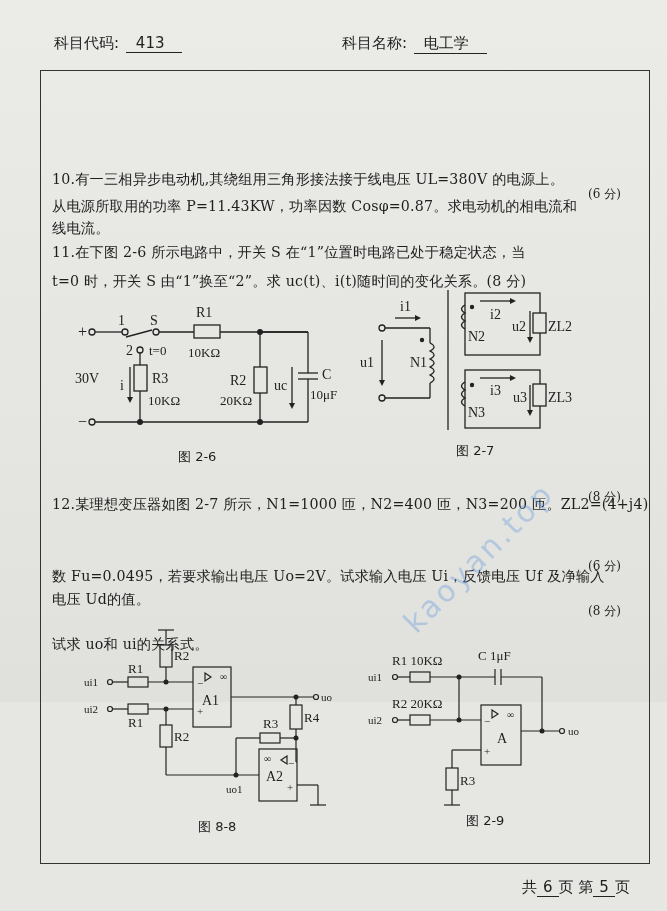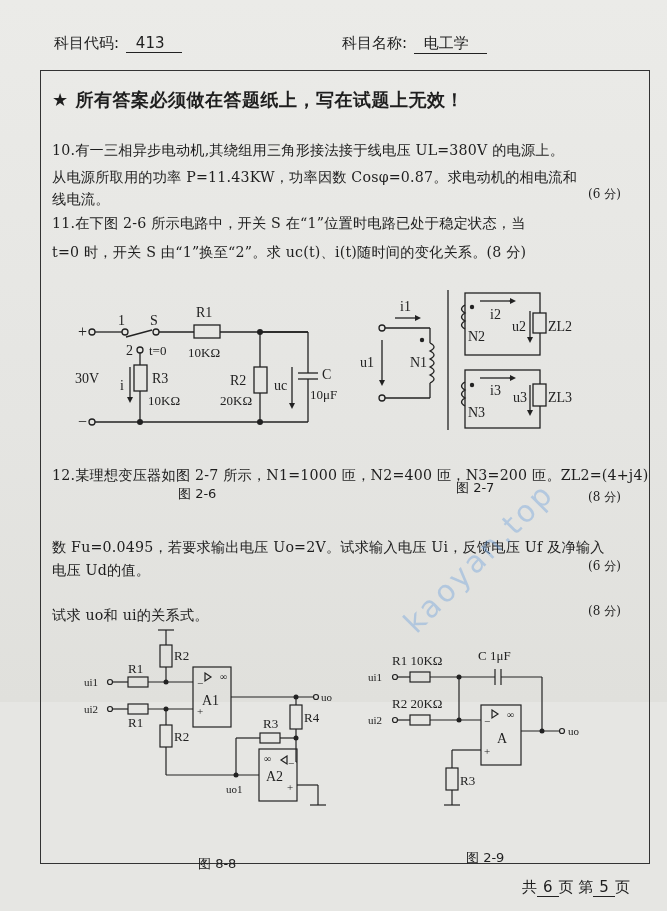--- a/index.html
+++ b/index.html
@@ -13,23 +13,23 @@
   .page { position:absolute; left:0; top:0; width:667px; height:702px;
     background:linear-gradient(180deg,#ebebe8 0%,#e5e5e2 60%,#e0e0dc 100%); }
   .hdr { position:absolute; top:34px; font-size:15px; font-family:"DejaVu Sans","Liberation Sans",sans-serif; }
   .hdr .val { display:inline-block; border-bottom:1px solid #222; padding:0 18px 0 10px; margin-left:2px; }
   .hdr-code { left:54px; }
   .hdr-name { left:342px; }
   .box { position:absolute; left:40px; top:70px; width:608px; height:792px;
     border:1.2px solid #333; }
   .notice { position:absolute; left:52px; top:88px; font-size:18px; font-weight:bold;
     font-family:"DejaVu Sans","Liberation Sans",sans-serif; letter-spacing:0.5px; }
-  .line { position:absolute; left:52px; font-size:14.2px; white-space:nowrap; letter-spacing:0.2px; }
+  .line { position:absolute; left:52px; font-size:14.2px; white-space:nowrap; letter-spacing:0.2px;margin-top:29px; }
   .score { position:absolute; font-size:12px; white-space:nowrap; }
-  .fig-cap { position:absolute; font-size:13px; font-family:"DejaVu Sans","Liberation Sans",sans-serif;margin-top:37px; }
+  .fig-cap { position:absolute; font-size:13px; font-family:"DejaVu Sans","Liberation Sans",sans-serif; }
   svg.fig { position:absolute; overflow:visible; }
   svg text { font-family:"Liberation Serif","DejaVu Serif",serif; fill:#222; }
   .footer { position:absolute; left:522px; top:878px; font-size:15px;
     font-family:"DejaVu Sans","Liberation Sans",sans-serif; }
   .footer .u { display:inline-block; border-bottom:1px solid #222; padding:0 6px; }
   .watermark { position:absolute; left:380px; top:540px; font-size:30px; color:rgba(90,150,220,0.35);
     transform:rotate(-45deg); font-family:"DejaVu Sans",sans-serif; letter-spacing:3px; }
 </style>
 </head>
 <body>
@@ -40,21 +40,20 @@
     <span>科目代码:</span>
     <span class="val">413</span>
   </div>
   <div class="hdr hdr-name">
     <span>科目名称:</span>
     <span class="val">电工学</span>
   </div>
 
   <div class="box"></div>
 
-  <div class="notice">★ 所有答案必须做在答题纸上，写在试题上无效！</div>
 
   <div class="line" style="top:141px">10.有一三相异步电动机,其绕组用三角形接法接于线电压 UL=380V 的电源上。</div>
   <div class="line" style="top:168px">从电源所取用的功率 P=11.43KW，功率因数 Cosφ=0.87。求电动机的相电流和</div>
   <div class="line" style="top:190px">线电流。</div>
   <div class="score" style="left:588px;top:186px">(6 分)</div>
 
   <div class="line" style="top:214px">11.在下图 2-6 所示电路中，开关 S 在“1”位置时电路已处于稳定状态，当</div>
   <div class="line" style="top:243px">t=0 时，开关 S 由“1”换至“2”。求 uc(t)、i(t)随时间的变化关系。(8 分)</div>
 
   <svg class="fig" style="left:60px;top:285px" width="300" height="170" viewBox="0 0 300 170">

